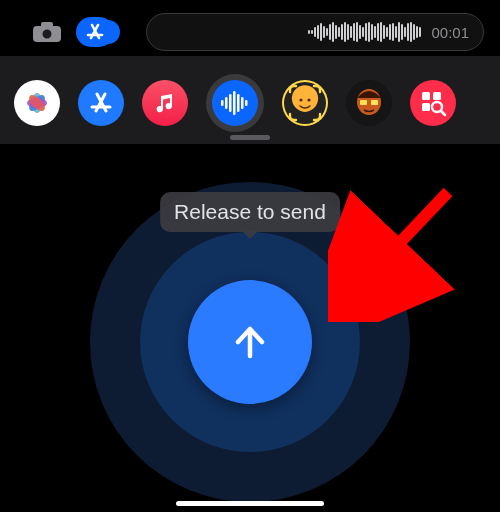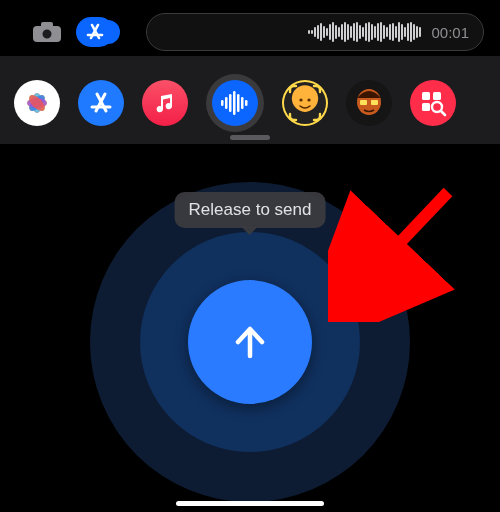--- a/index.html
+++ b/index.html
@@ -193,21 +193,21 @@
     box-shadow: 0 4px 14px rgba(0,0,0,.4);
   }
 
   .tooltip {
     position: absolute;
     left: 50%;
     top: 48px;
     transform: translateX(-50%);
     background: rgba(60,60,64,.92);
     color: #e2e2e4;
-    font-size: 17px;
+    font-size: 21px;
     padding: 8px 14px;
     border-radius: 10px;
     white-space: nowrap;
   }
   .tooltip::after {
     content: "";
     position: absolute;
     left: 50%;
     bottom: -7px;
     transform: translateX(-50%);

